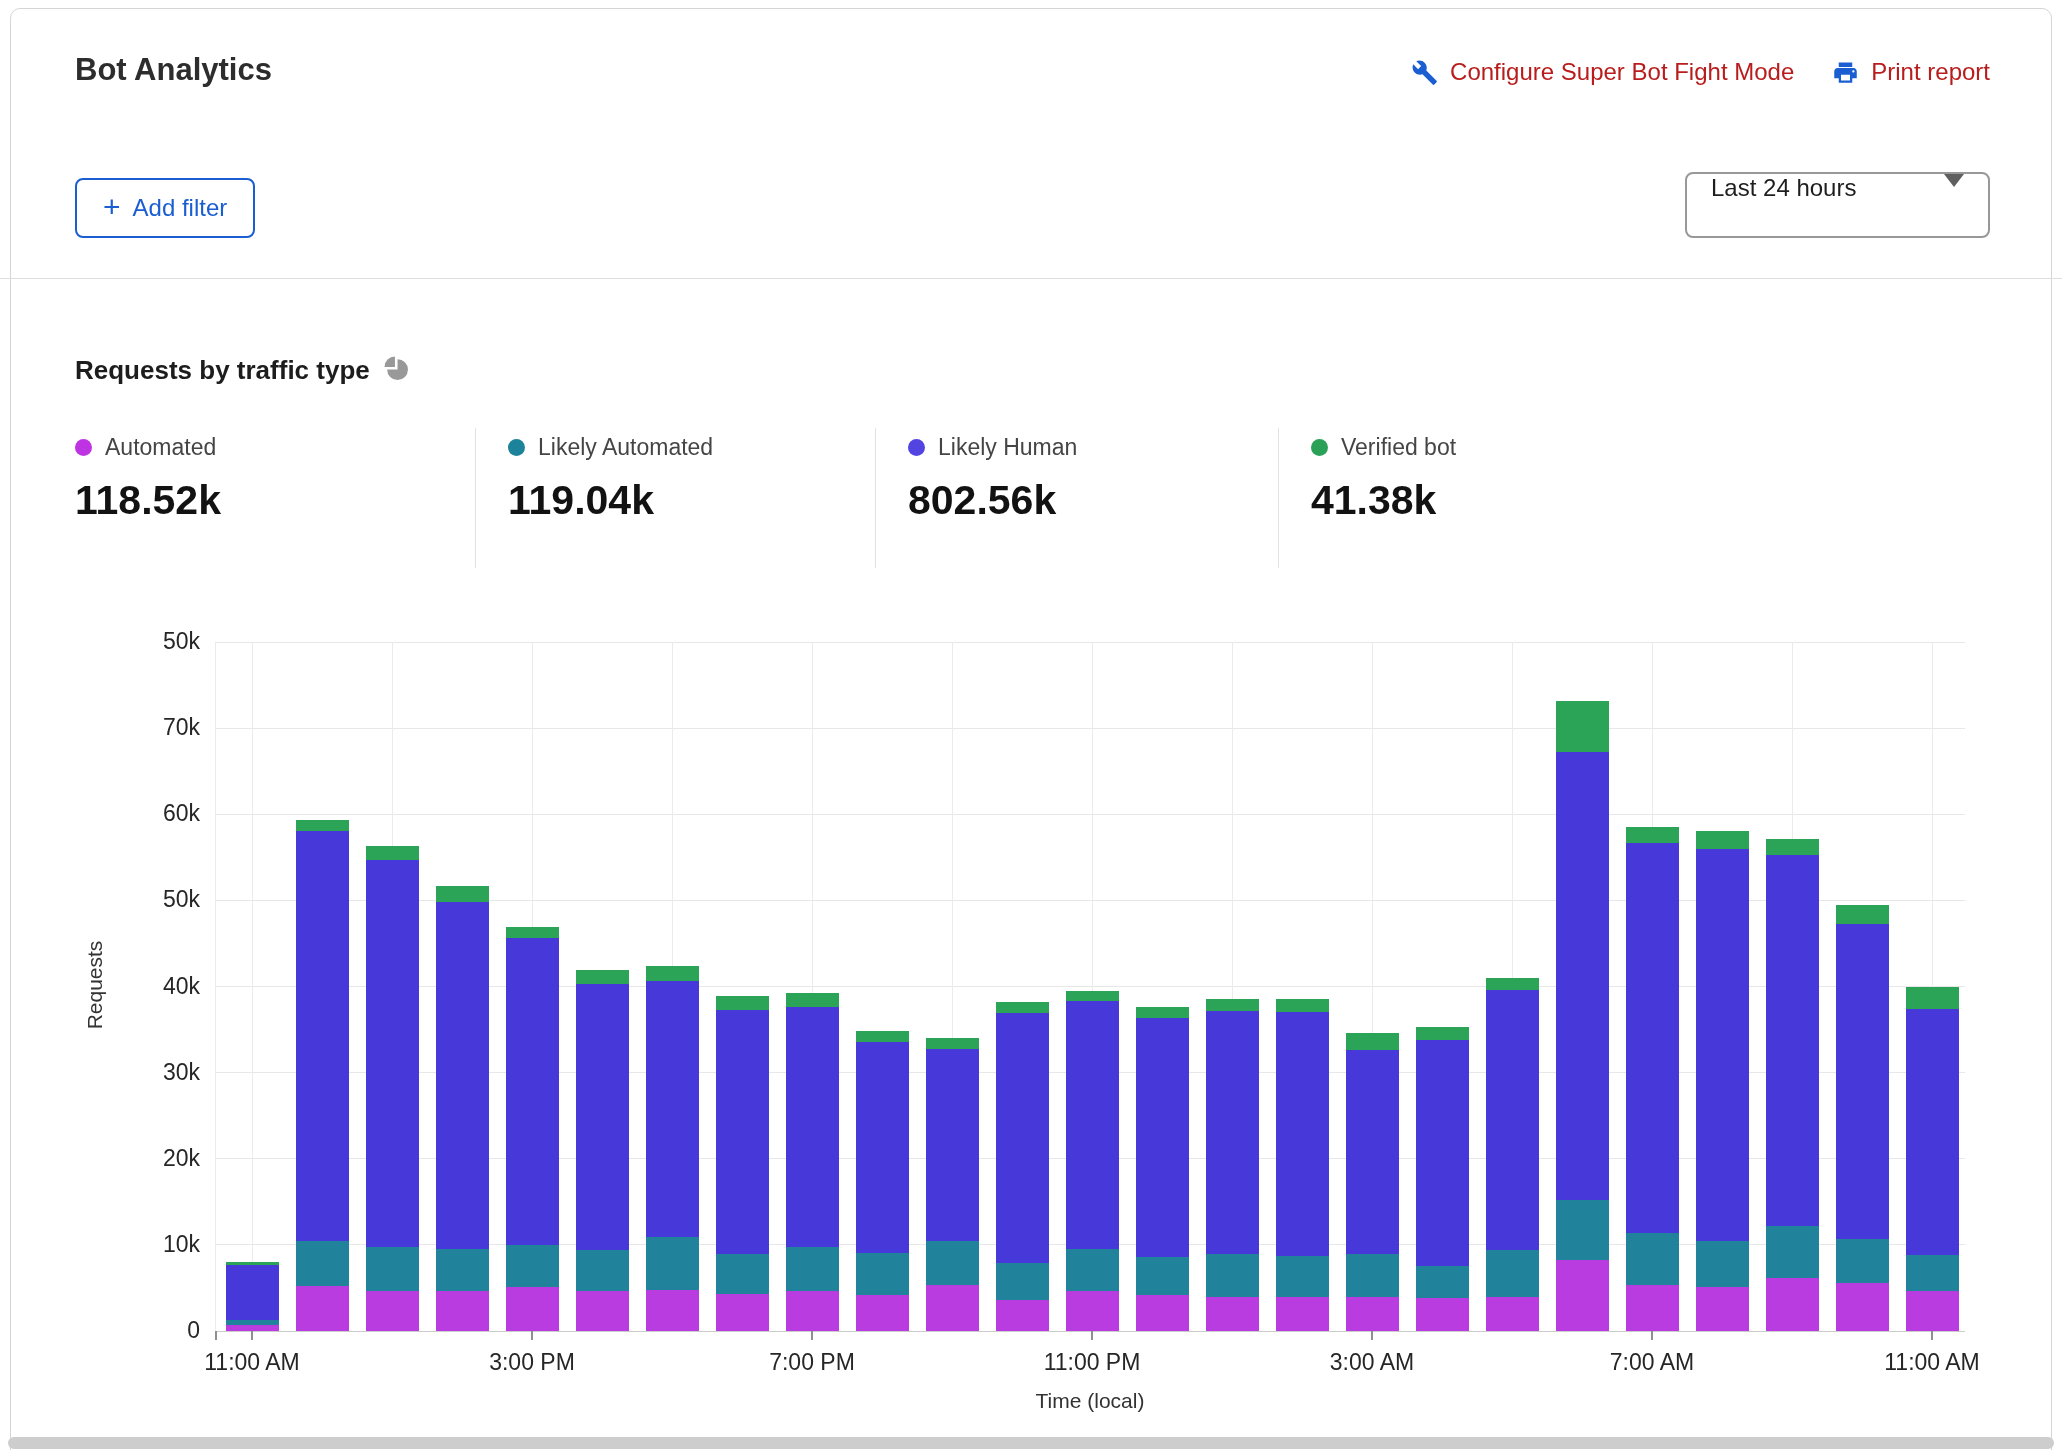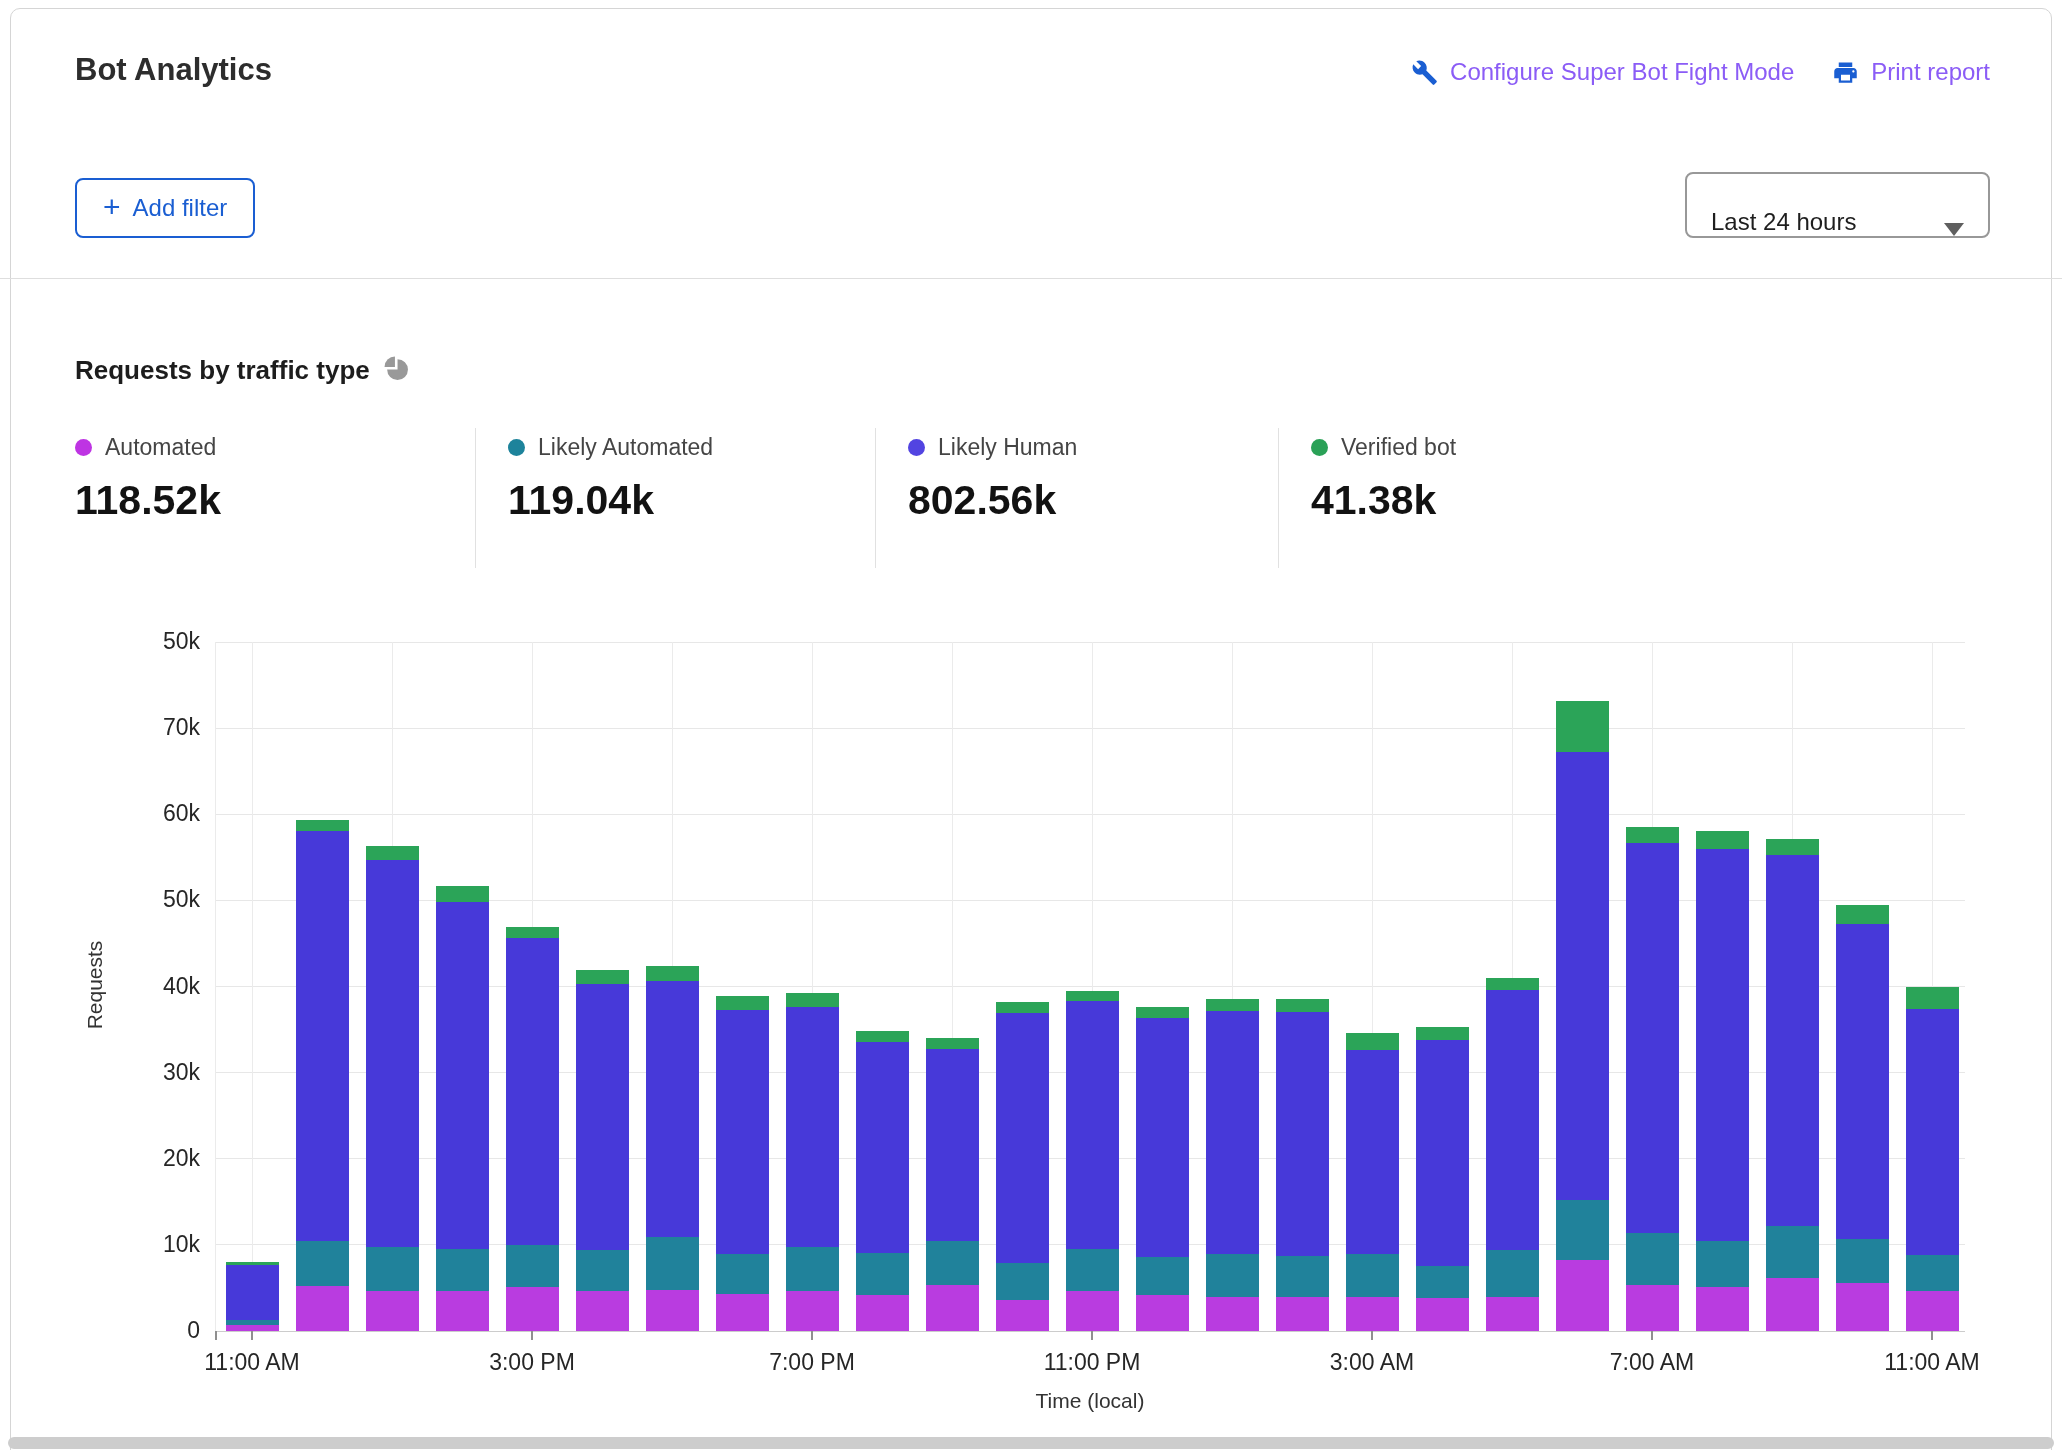--- a/index.html
+++ b/index.html
@@ -6,30 +6,30 @@
   html,body { width: 2062px; height: 1450px; overflow: hidden; background:#fff;
     font-family: "Liberation Sans", "DejaVu Sans", sans-serif; }
   #stage { position: relative; width: 2062px; height: 1450px; background:#fff; }
 
   #card { position:absolute; left:10px; top:8px; width:2042px; height:1480px;
     border:1px solid #d5d5d5; border-radius:10px; background:#fff; }
 
   .page-title { position:absolute; left:75px; top:52px; font-size:31px; font-weight:700; color:#2d2d2d; }
 
   .top-links { position:absolute; right:72px; top:58px; display:flex; align-items:center; gap:38px; }
-  .link { display:flex; align-items:center; gap:12px; color:#8b5cf6; font-size:24px; cursor:pointer; }
+  .link { display:flex; align-items:center; gap:12px; color:#b91c1c; font-size:24px; cursor:pointer; }
   .link svg { display:block; }
 
   .add-filter-btn { position:absolute; left:75px; top:178px; height:60px; display:flex; align-items:center;
     gap:12px; padding:0 26px; border:2px solid #1a5ed2; border-radius:8px; background:#fff;
     color:#1a5ed2; font-size:24px; cursor:pointer; }
   .plus-glyph { font-size:30px; font-weight:400; line-height:1; margin-top:-3px; }
 
   .range-select { position:absolute; right:72px; top:172px; width:305px; height:66px;
-    border:2px solid #989898; border-radius:8px; background:#fff; display:flex; align-items:flex-end;
+    border:2px solid #989898; border-radius:8px; background:#fff; display:flex; align-items:flex-start;
     justify-content:space-between; padding:0 24px; font-size:24px; color:#1e1e1e; cursor:pointer; }
   .caret { width:0; height:0; border-left:10px solid transparent; border-right:10px solid transparent;
     border-top:13px solid #5f5f5f; }
 
   .header-divider { position:absolute; left:0; right:0; top:278px; height:0; border-top:1px solid #dedede; }
 
   .section-title-row { position:absolute; left:75px; top:355px; display:flex; align-items:center; gap:14px; }
   .section-title { font-size:26px; font-weight:700; color:#1d1d1d; }
 
   .stats-row { position:absolute; left:75px; top:428px; right:70px; height:140px; display:flex; }

